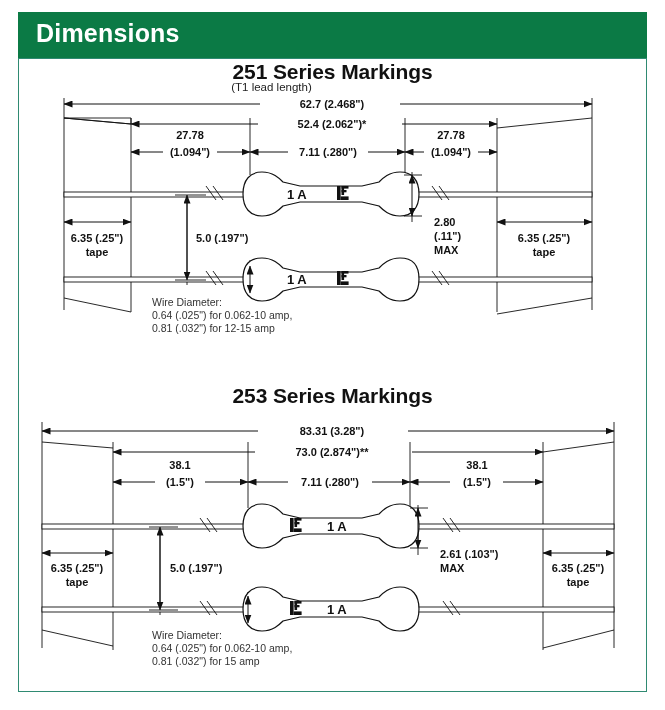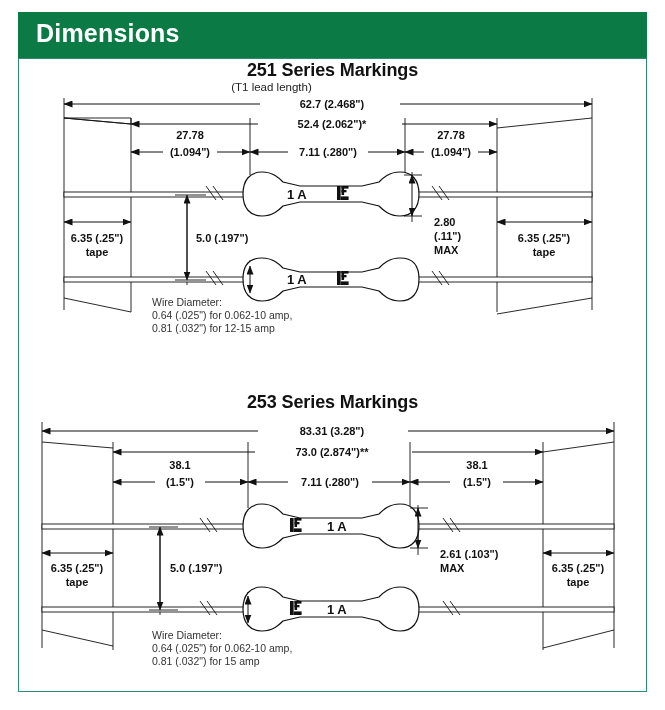--- a/index.html
+++ b/index.html
@@ -7,21 +7,21 @@
   .page{position:relative;width:665px;height:710px;overflow:hidden;background:#fff;}
 
   
   .frame{position:absolute;left:18px;top:58px;width:629px;height:634px;border:1.5px solid #2f8a72;box-sizing:border-box;background:#fff;}
 
   
   .header-bar{position:absolute;left:18px;top:12px;width:629px;height:46px;background:#0b7a45;}
   .header-title{position:absolute;left:36px;top:21px;color:#ffffff;font-size:25px;font-weight:bold;letter-spacing:.2px;line-height:1;}
 
   
-  .sec-title{position:absolute;width:665px;left:0;text-align:center;font-size:18px;font-weight:bold;color:#111;letter-spacing:-.1px;}
+  .sec-title{position:absolute;width:665px;left:0;text-align:center;font-size:21px;font-weight:bold;color:#111;letter-spacing:-.1px;}
   .sec-sub{position:absolute;width:543px;left:0;text-align:center;font-size:11.5px;color:#222;}
 
   
   svg.draw{position:absolute;left:0;top:0;width:665px;height:710px;overflow:visible;pointer-events:none;}
   .lbl-dim{font-family:"Liberation Sans",sans-serif;font-size:11px;font-weight:bold;fill:#111;}
   .lbl-note{font-family:"Liberation Sans",sans-serif;font-size:10.5px;font-weight:normal;fill:#333;}
   .lbl-mark{font-family:"Liberation Sans",sans-serif;font-size:13px;font-weight:bold;fill:#111;}
   .ln{stroke:#111;stroke-width:1;fill:none;}
   .ln-thin{stroke:#111;stroke-width:.9;fill:none;}
   .ln-ext{stroke:#111;stroke-width:.9;fill:none;}
@@ -34,21 +34,21 @@
 <div class="page">
 
   <div class="header-bar"></div>
   <div class="header-title">Dimensions</div>
 
   <div class="frame"></div>
 
   <div class="sec-title" style="top:60px">251 Series Markings</div>
   <div class="sec-sub" style="top:81px">(T1 lead length)</div>
 
-  <div class="sec-title" style="top:392px">253 Series Markings</div>
+  <div class="sec-title" style="top:384px">253 Series Markings</div>
 
   <svg class="draw">
     <defs>
       <marker id="ar" markerWidth="9" markerHeight="7" refX="8.5" refY="3.5" orient="auto" markerUnits="userSpaceOnUse">
         <path d="M0,0 L9,3.5 L0,7 z" fill="#111"></path>
       </marker>
       <marker id="arS" markerWidth="9" markerHeight="7" refX="0.5" refY="3.5" orient="auto" markerUnits="userSpaceOnUse">
         <path d="M9,0 L0,3.5 L9,7 z" fill="#111"></path>
       </marker>
     </defs>

